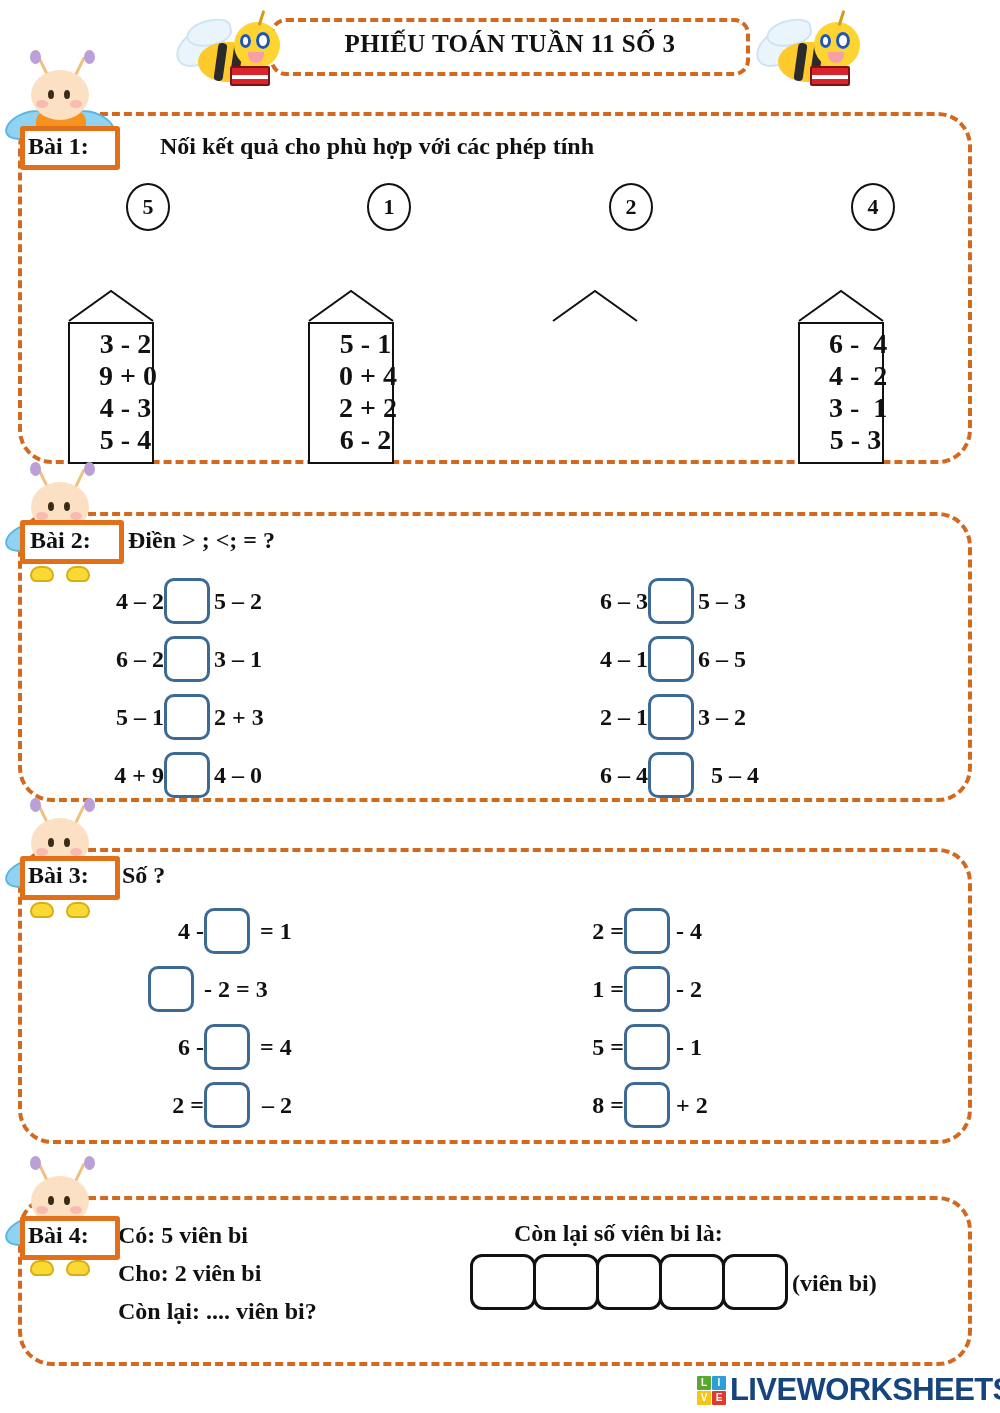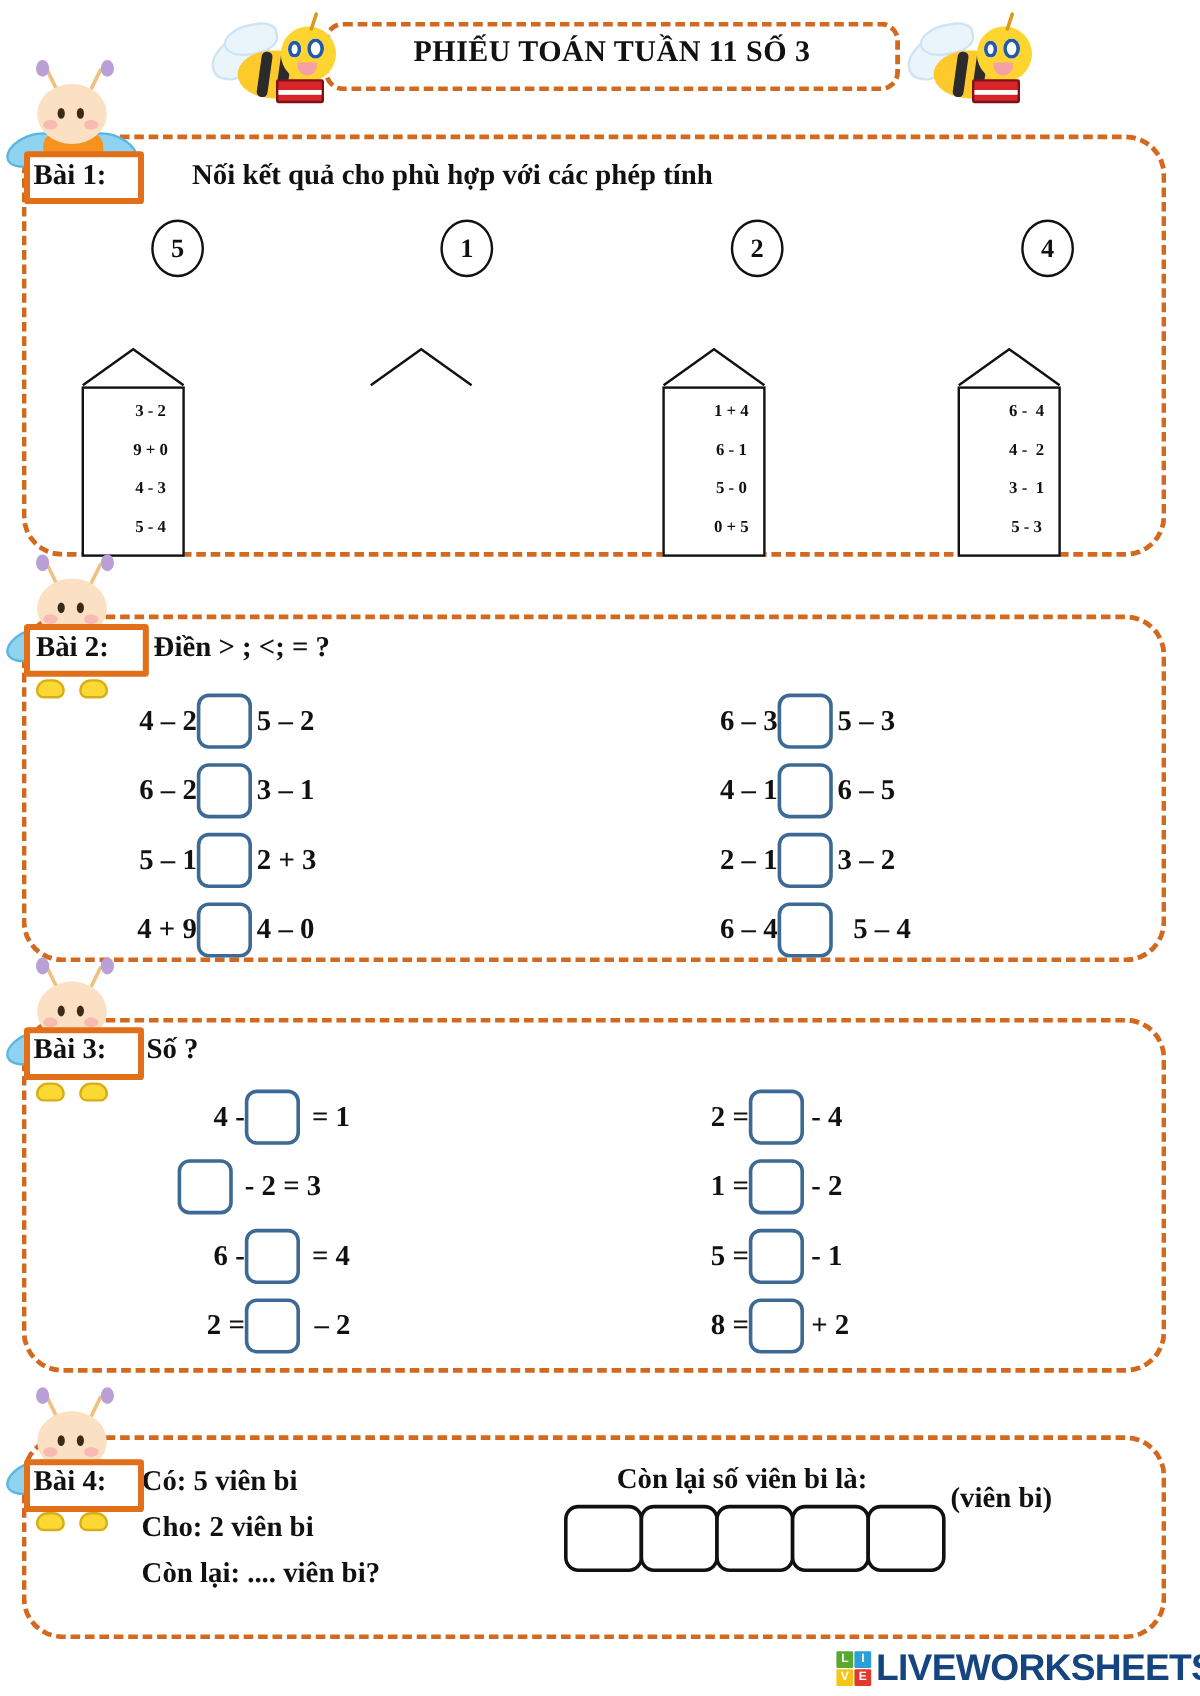--- a/index.html
+++ b/index.html
@@ -174,21 +174,21 @@
   }
   .house .roof svg { display: block; }
   .house .walls {
     border: 2px solid #111;
     border-top: 2px solid #111;
     padding: 4px 0 6px 0;
     background: #fff;
   }
   .house .row {
     text-align: center;
-    font-size: 14px;
+    font-size: 28px;
     font-weight: bold;
     color: #111;
     line-height: 32px;
     white-space: pre;
     margin-left: 29px;
   }
 
   
   .bluebox {
     display: inline-block;
@@ -341,32 +341,32 @@
     <div class="row">4 - 3</div>
     <div class="row">5 - 4</div>
   </div>
 </div>
 <div class="house" style="left:308px; top:288px;">
   <div class="roof">
     <svg width="86" height="34" viewBox="0 0 86 34">
         <polyline points="1,33 43,3 85,33" fill="none" stroke="#111" stroke-width="2"></polyline>
       </svg>
   </div>
+  <div class="walls">
+    <div class="row">5 - 1</div>
+    <div class="row">0 + 4</div>
+    <div class="row">2 + 2</div>
+    <div class="row">6 - 2</div>
+  </div>
 </div>
 <div class="house" style="left:552px; top:288px;">
   <div class="roof">
     <svg width="86" height="34" viewBox="0 0 86 34">
         <polyline points="1,33 43,3 85,33" fill="none" stroke="#111" stroke-width="2"></polyline>
       </svg>
-  </div>
-  <div class="walls">
-    <div class="row">1 + 4</div>
-    <div class="row">6 - 1</div>
-    <div class="row">5 - 0</div>
-    <div class="row">0 + 5</div>
   </div>
 </div>
 <div class="house" style="left:798px; top:288px;">
   <div class="roof">
     <svg width="86" height="34" viewBox="0 0 86 34">
         <polyline points="1,33 43,3 85,33" fill="none" stroke="#111" stroke-width="2"></polyline>
       </svg>
   </div>
   <div class="walls">
     <div class="row">6 -  4</div>
@@ -536,21 +536,21 @@
 <div class="b4-line" style="left:118px; top:1298px;">Còn lại: .... viên bi?</div>
 
 <div id="b4-answer-label" style="left:514px; top:1220px;">Còn lại số viên bi là:</div>
 <div id="b4-boxes" style="left:470px; top:1254px;">
   <span class="blackbox"></span>
   <span class="blackbox"></span>
   <span class="blackbox"></span>
   <span class="blackbox"></span>
   <span class="blackbox"></span>
 </div>
-<div id="b4-unit" style="left:792px; top:1236px;">(viên bi)</div>
+<div id="b4-unit" style="left:792px; top:1270px;">(viên bi)</div>
 
 <div id="footer-logo">
   <div id="logo-tiles">
     <span id="lt0" style="background: rgb(91, 168, 48);">L</span>
     <span id="lt1" style="background: rgb(43, 159, 214);">I</span>
     <span id="lt2" style="background: rgb(245, 197, 24);">V</span>
     <span id="lt3" style="background: rgb(224, 58, 47);">E</span>
   </div>
   <div id="logo-word">LIVEWORKSHEETS</div>
 </div>

